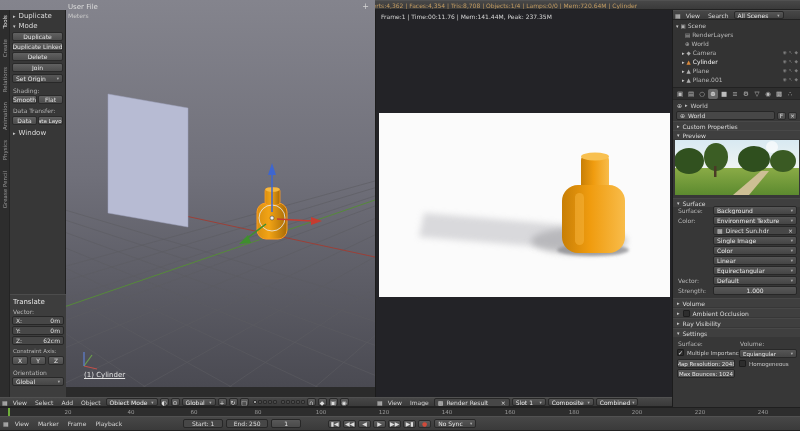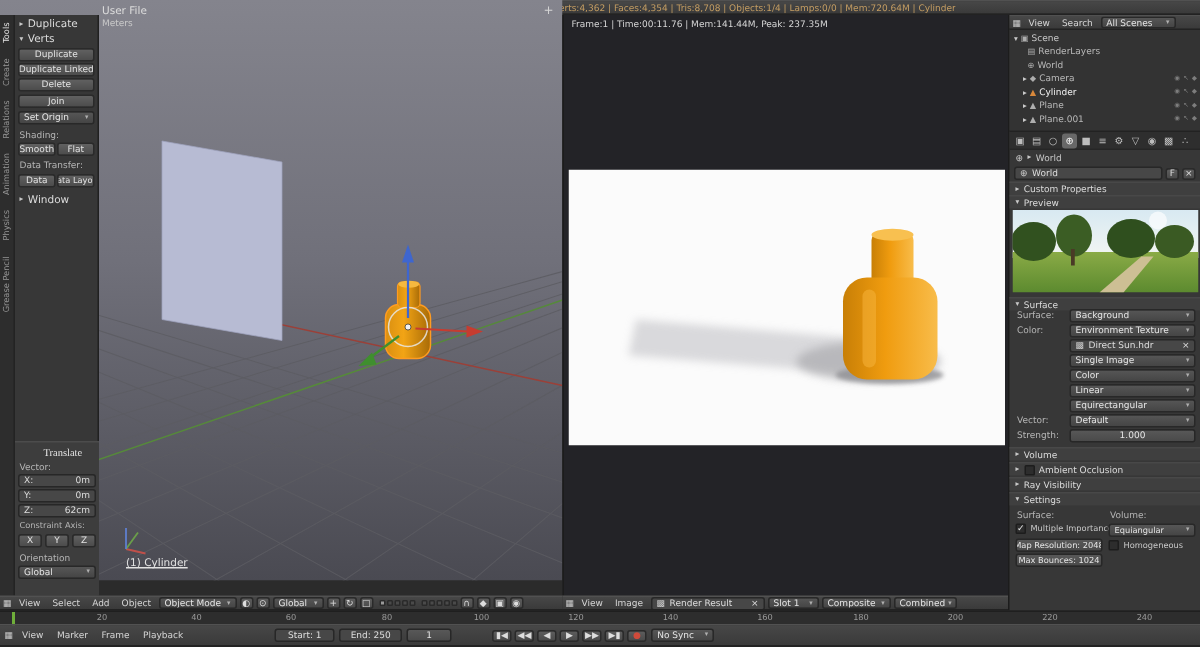--- a/index.html
+++ b/index.html
@@ -150,21 +150,21 @@
       <span class="vtab">Animation</span>
       <span class="vtab">Physics</span>
       <span class="vtab">Grease Pencil</span>
     </div>
     <div class="abs phead" style="left:13px;top:2px;">
       <span class="tri">▸</span>
         <span>Duplicate</span>
     </div>
     <div class="abs phead" style="left:13px;top:12px;">
       <span class="tri">▾</span>
-        <span>Verts</span>
+        <span>Mode</span>
     </div>
     <div class="abs btn f6" style="left:12px;top:22px;width:51px;">Duplicate</div>
     <div class="abs btn f6" style="left:12px;top:32px;width:51px;">Duplicate Linked</div>
     <div class="abs btn f6" style="left:12px;top:42px;width:51px;">Delete</div>
     <div class="abs btn f6" style="left:12px;top:53px;width:51px;">Join</div>
     <div class="abs dd f6" style="left:12px;top:64px;width:51px;">
       <span>Set Origin</span>
         <span class="car">▾</span>
     </div>
     <div class="abs label f6" style="left:13px;top:77px;">Shading:</div>
@@ -172,21 +172,21 @@
     <div class="abs btn f6" style="left:38px;top:85px;width:25px;">Flat</div>
     <div class="abs label f6" style="left:13px;top:97px;">Data Transfer:</div>
     <div class="abs btn f6" style="left:12px;top:106px;width:25px;">Data</div>
     <div class="abs btn f55" style="left:38px;top:106px;width:25px;">Data Layout</div>
     <div class="abs phead" style="left:13px;top:119px;">
       <span class="tri">▸</span>
         <span>Window</span>
     </div>
 
     <div class="abs" style="left:10px;top:284px;width:56px;height:103px;background:#3d3d3d;border-top:1px solid #4c4c4c;">
-      <div class="abs" style="left:19px;top:3px;color:#e6e6e6;font-family:Liberation Serif, serif;">Translate</div>
+      <div class="abs" style="left:3px;top:3px;color:#e6e6e6;">Translate</div>
       <div class="abs label f6" style="left:3px;top:13px;">Vector:</div>
       <div class="abs field f6" style="left:2px;top:21px;width:52px;justify-content:space-between;">
         <span>X:</span>
           <span>0m</span>
       </div>
       <div class="abs field f6" style="left:2px;top:31px;width:52px;justify-content:space-between;">
         <span>Y:</span>
           <span>0m</span>
       </div>
       <div class="abs field f6" style="left:2px;top:41px;width:52px;justify-content:space-between;">

